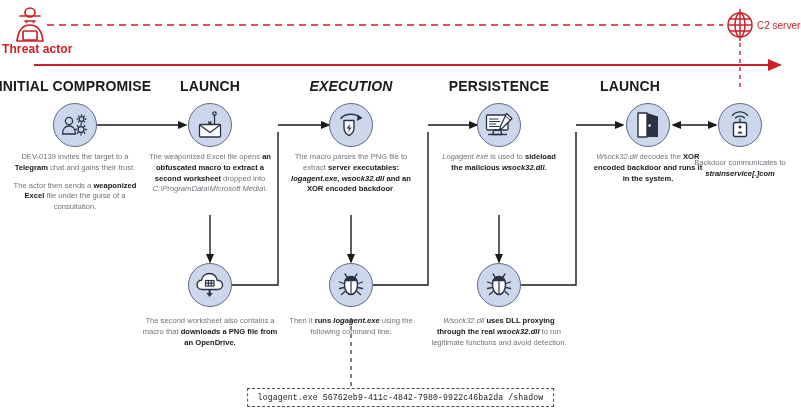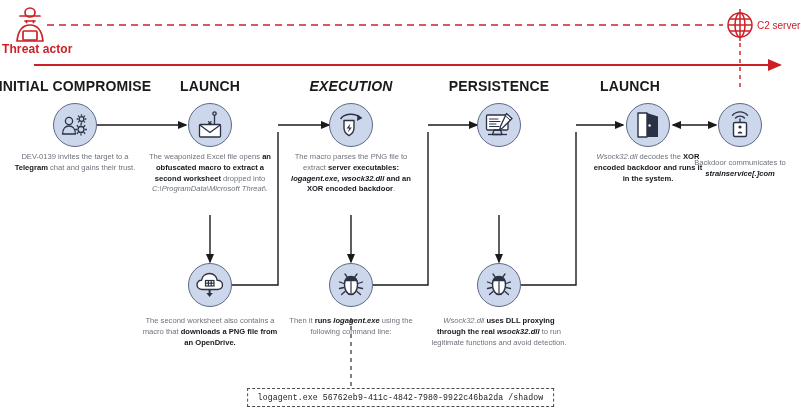--- a/index.html
+++ b/index.html
@@ -297,27 +297,31 @@
       </g>
       <path d="M13,4.5 C16.6,4.5 19.5,7.3 19.5,12.5 C19.5,18.5 16.6,22.5 13,22.5
                C9.4,22.5 6.5,18.5 6.5,12.5 C6.5,7.3 9.4,4.5 13,4.5 Z" fill="#ffffff" stroke="#2b3245" stroke-width="1.4"></path>
       <path d="M13,4.5 C16.6,4.5 19.5,6.2 19.5,9.2 L6.5,9.2 C6.5,6.2 9.4,4.5 13,4.5 Z" fill="#2b3245"></path>
       <line x1="13" y1="9.2" x2="13" y2="22.5" stroke="#2b3245" stroke-width="1.2"></line>
     </svg>
   </div>
 
   <div class="caption" style="left:75px;  top:152px; width:128px;">
       <p>DEV-0139 invites the target to a <b>Telegram</b> chat and gains their trust.</p>
+      <p>The actor then sends a <b>weaponized Excel</b> file under the guise of a consultation.</p>
     </div>
   <div class="caption" style="left:210px; top:152px; width:128px;">
-      <p>The weaponized Excel file opens <b>an obfuscated macro to extract a second worksheet</b> dropped into <i>C:\ProgramData\Microsoft Threat\.</i></p>
+      <p>The weaponized Excel file opens <b>an obfuscated macro to extract a second worksheet</b> dropped into <i>C:\ProgramData\Microsoft Media\.</i></p>
     </div>
   <div class="caption" style="left:351px; top:152px; width:136px;">
       <p>The macro parses the PNG file to extract <b>server executables: </b><b><i>logagent.exe, wsock32.dll</i></b><b> and an XOR encoded backdoor</b>.</p>
     </div>
+  <div class="caption" style="left:499px; top:152px; width:126px;">
+      <p><i>Logagent.exe</i> is used to <b>sideload the malicious </b><b><i>wsock32.dll.</i></b></p>
+    </div>
   <div class="caption" style="left:648px; top:152px; width:110px;">
       <p><i>Wsock32.dll</i> decodes the <b>XOR encoded backdoor and runs it in the system.</b></p>
     </div>
   <div class="caption" style="left:740px; top:158px; width:108px;">
       <p>Backdoor communicates to <b><i>strainservice[.]com</i></b></p>
     </div>
 
   <div class="caption" style="left:351px; top:316px; width:128px;">
       <p>Then it <b>runs </b><b><i>logagent.exe</i></b> using the following command line:</p>
     </div>

